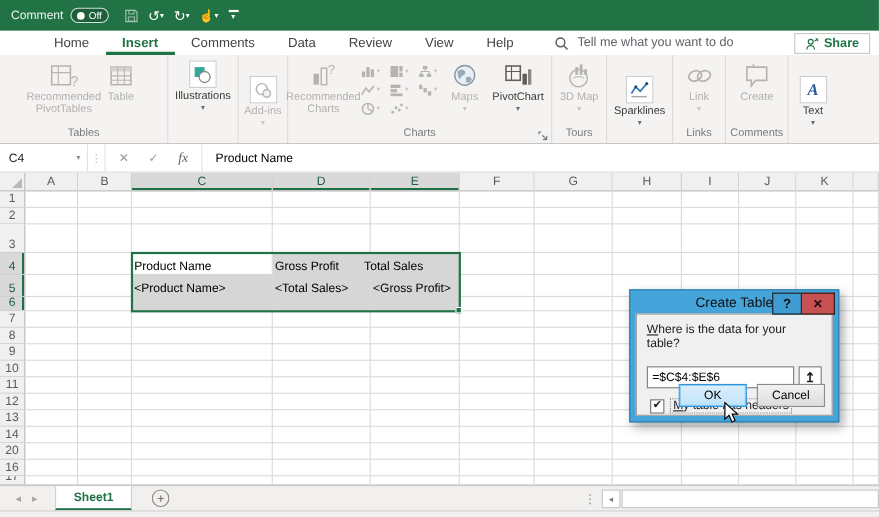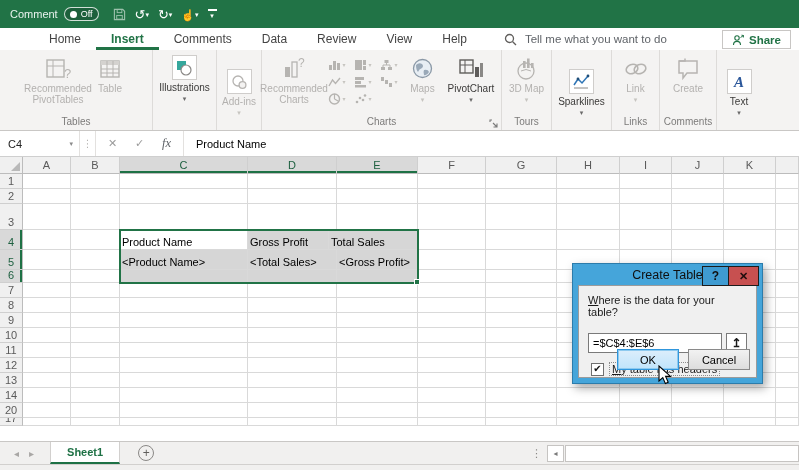--- a/index.html
+++ b/index.html
@@ -674,20 +674,35 @@
         <div class="gcell" style="width: 89px;"></div>
         <div class="gcell" style="width: 81px;"></div>
         <div class="gcell" style="width: 68px;"></div>
         <div class="gcell" style="width: 71px;"></div>
         <div class="gcell" style="width: 63px;"></div>
         <div class="gcell" style="width: 52px;"></div>
         <div class="gcell" style="width: 52px;"></div>
         <div class="gcell" style="width: 52px;"></div>
         <div class="gcell" style="width: 23px;"></div>
       </div>
+      <div class="grow" style="height: 15px;">
+        <div class="rhead">16</div>
+        <div class="gcell" style="width: 48px;"></div>
+        <div class="gcell" style="width: 49px;"></div>
+        <div class="gcell" style="width: 128px;"></div>
+        <div class="gcell" style="width: 89px;"></div>
+        <div class="gcell" style="width: 81px;"></div>
+        <div class="gcell" style="width: 68px;"></div>
+        <div class="gcell" style="width: 71px;"></div>
+        <div class="gcell" style="width: 63px;"></div>
+        <div class="gcell" style="width: 52px;"></div>
+        <div class="gcell" style="width: 52px;"></div>
+        <div class="gcell" style="width: 52px;"></div>
+        <div class="gcell" style="width: 23px;"></div>
+      </div>
       <div class="grow" style="height: 8px;">
         <div class="rhead">17</div>
         <div class="gcell" style="width: 48px;"></div>
         <div class="gcell" style="width: 49px;"></div>
         <div class="gcell" style="width: 128px;"></div>
         <div class="gcell" style="width: 89px;"></div>
         <div class="gcell" style="width: 81px;"></div>
         <div class="gcell" style="width: 68px;"></div>
         <div class="gcell" style="width: 71px;"></div>
         <div class="gcell" style="width: 63px;"></div>

